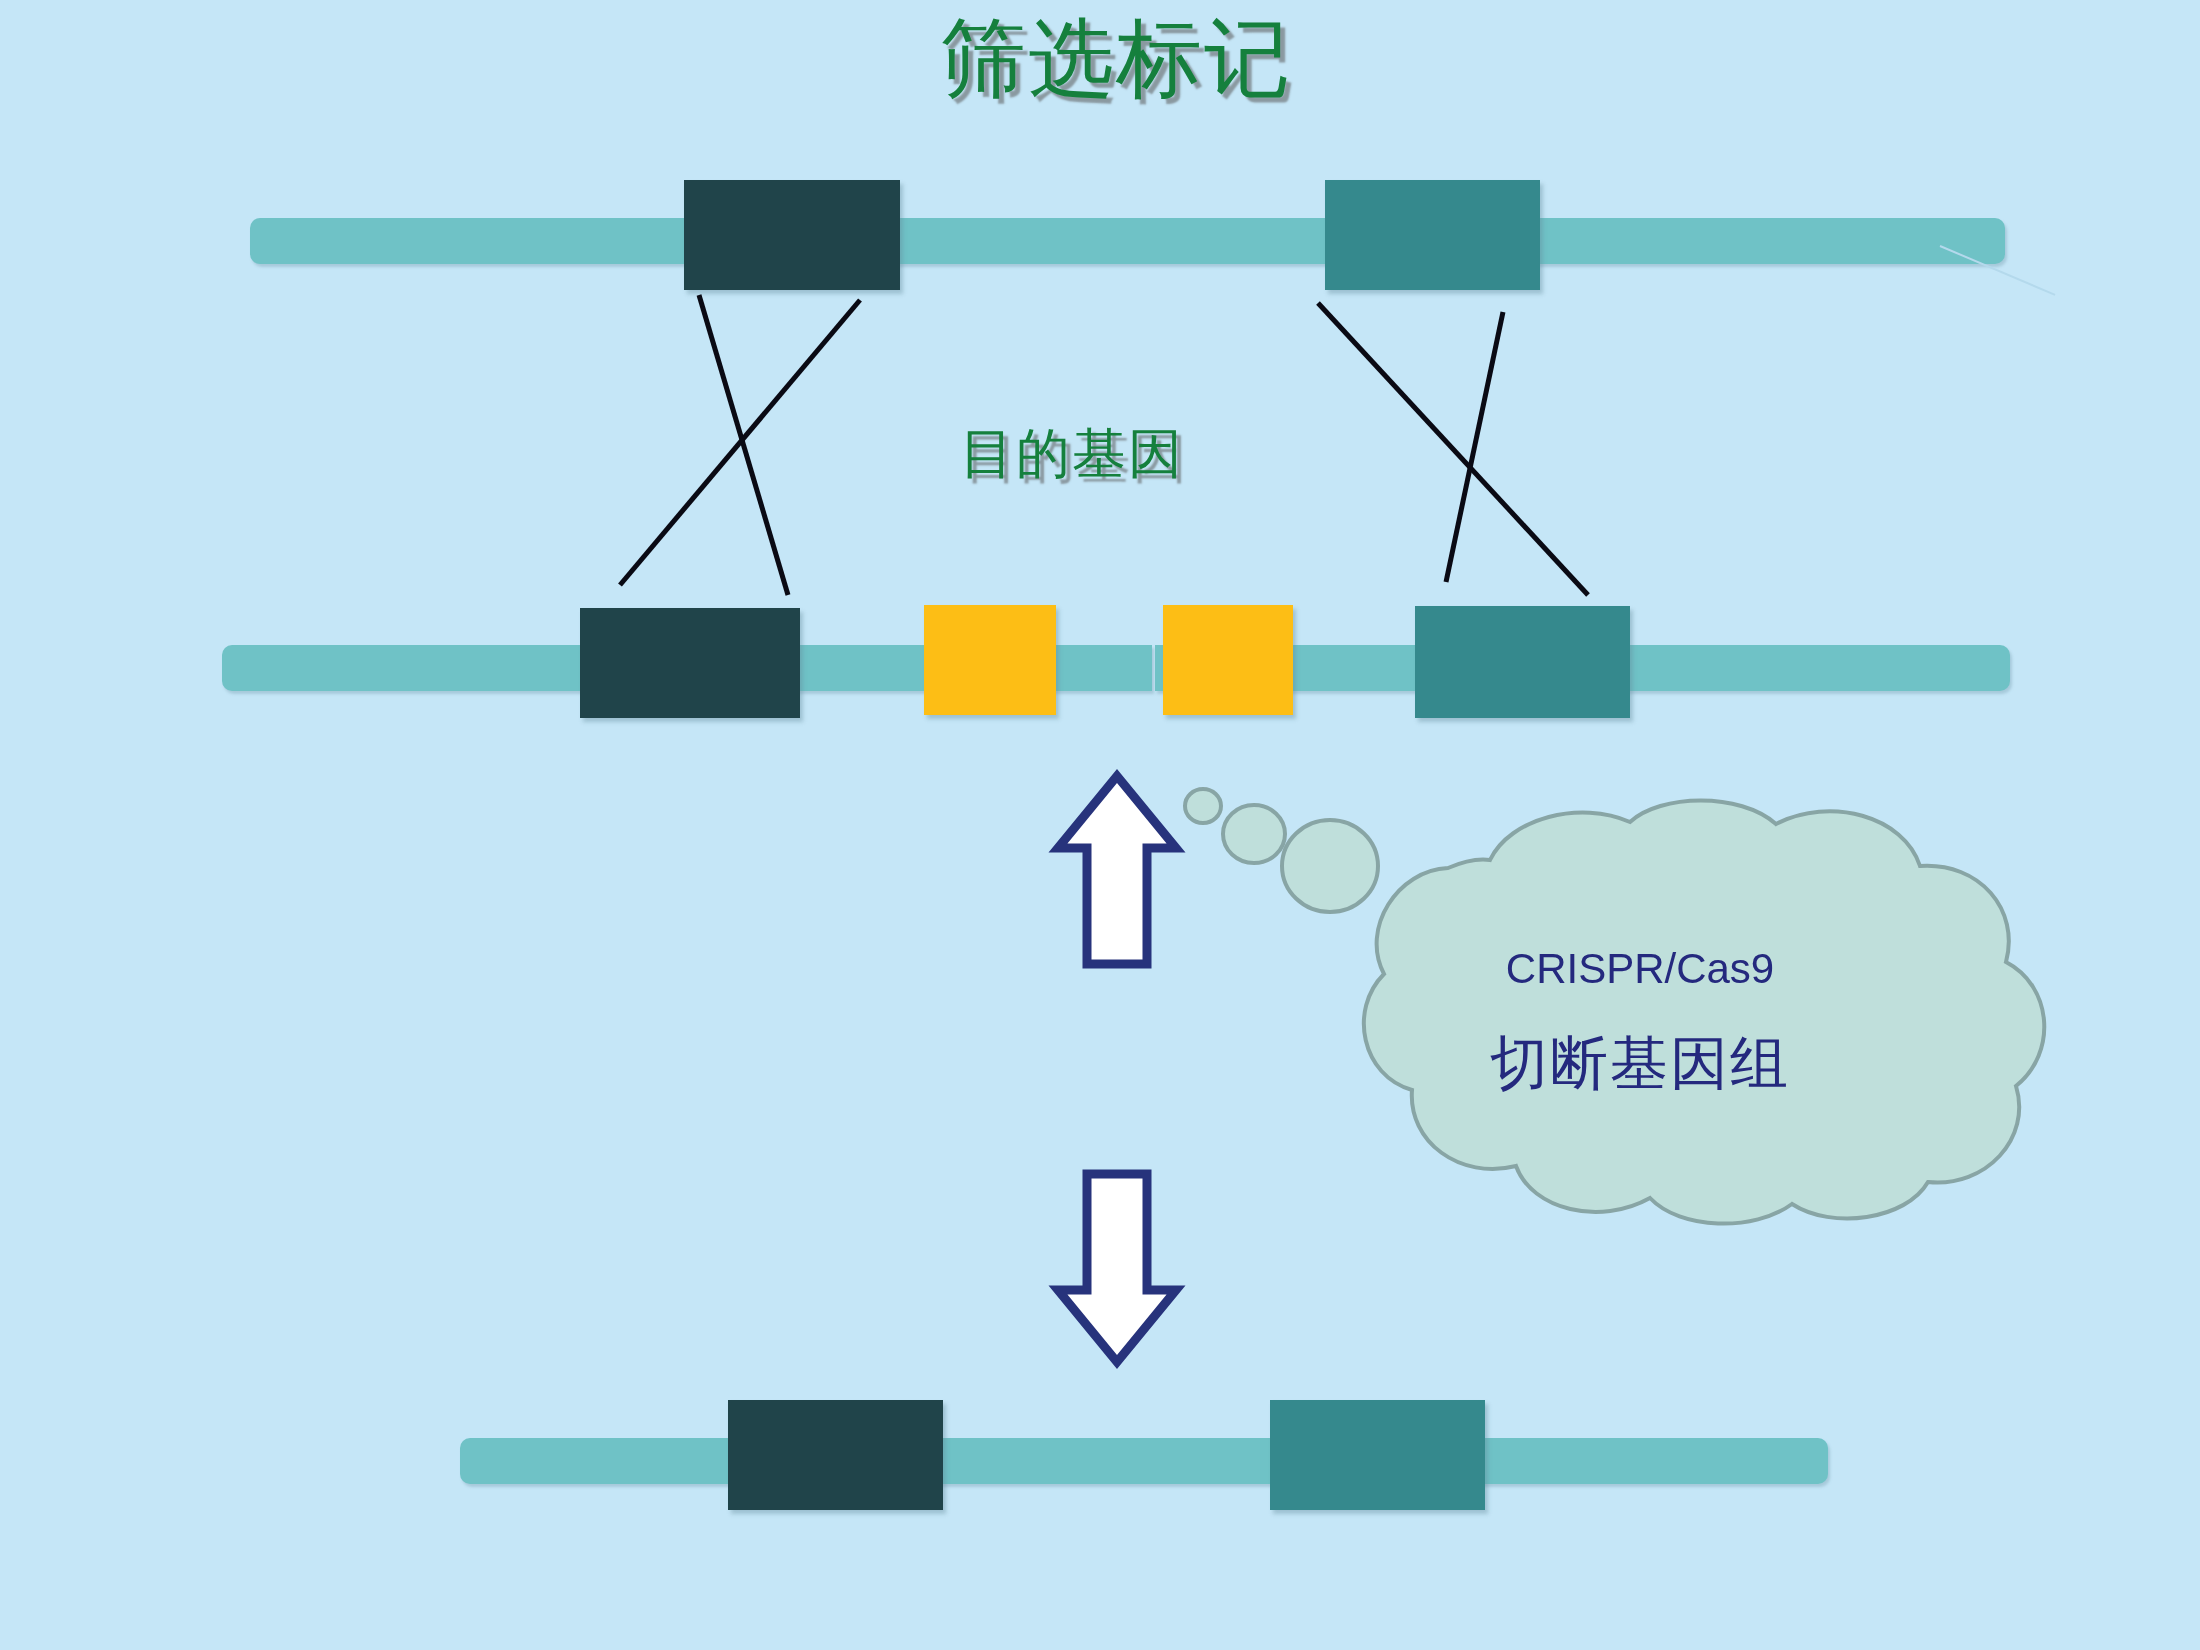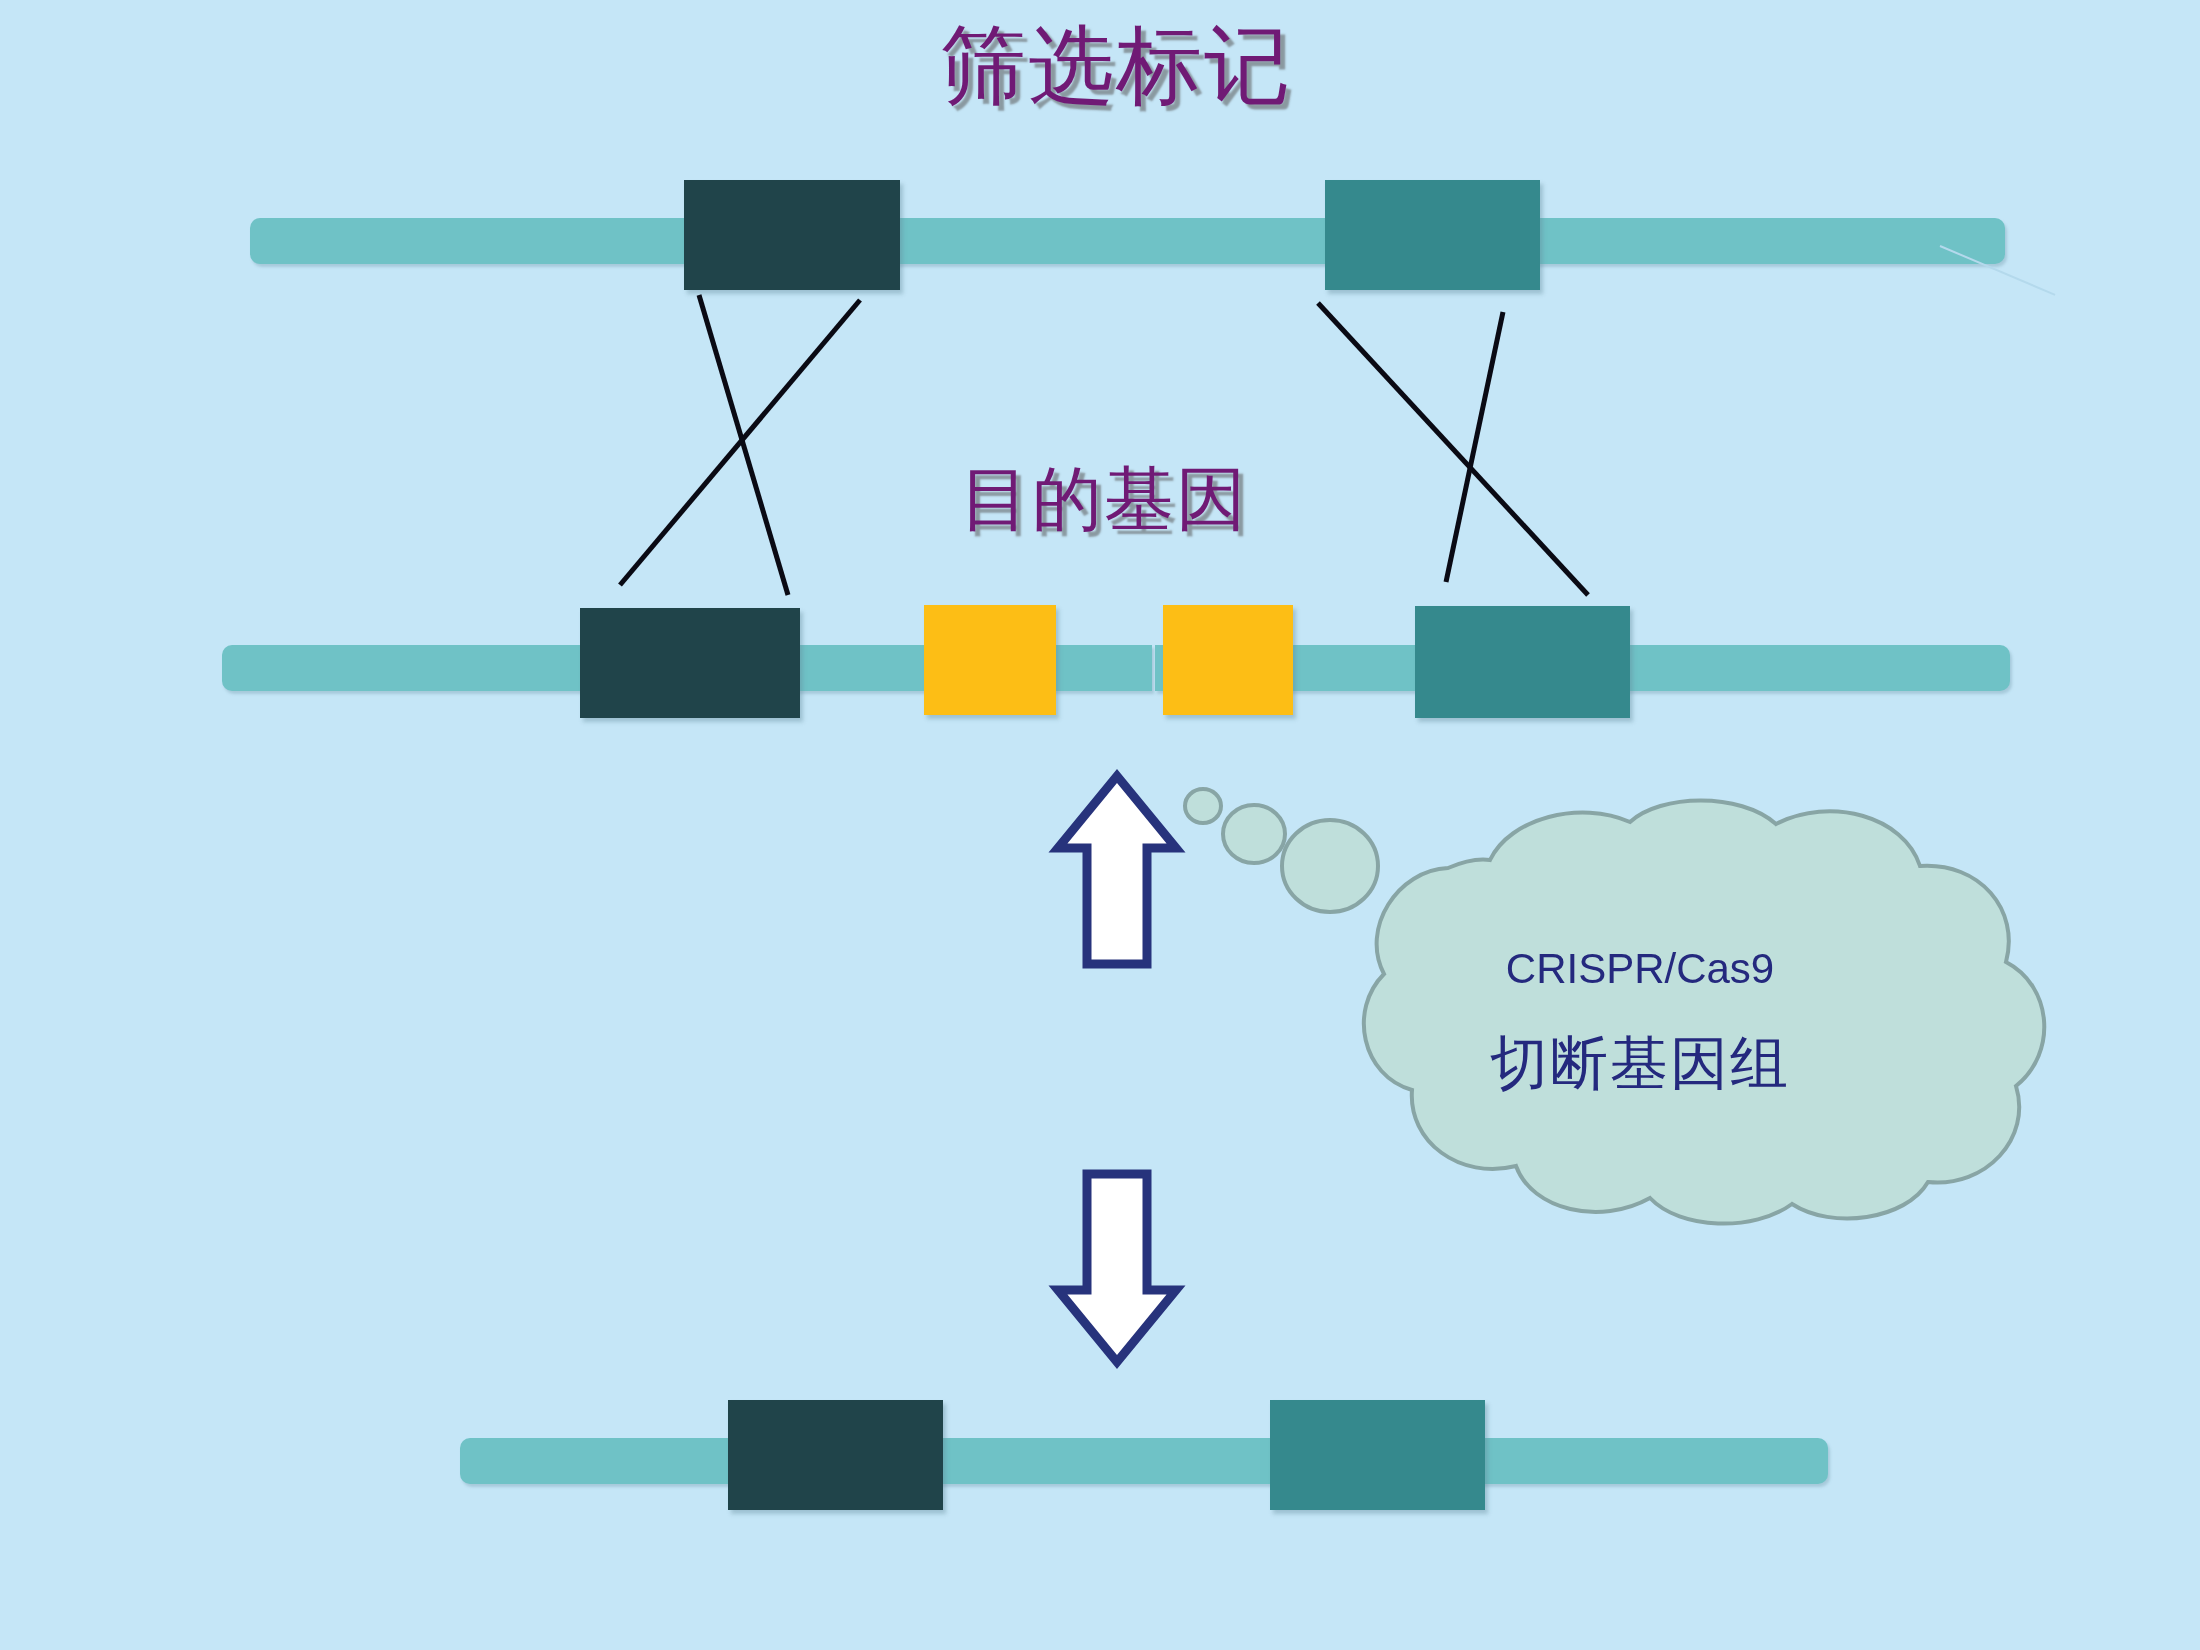--- a/index.html
+++ b/index.html
@@ -12,37 +12,37 @@
     width: 2200px;
     height: 1650px;
     background: #c5e6f7;
     overflow: hidden;
     font-family: "Liberation Sans", sans-serif;
   }
 
   
   .cn-title {
     position: absolute;
-    font-family: Liberation Sans, sans-serif;
+    font-family: Liberation Mono, monospace;
     font-weight: normal;
-    color: #701a75;
+    color: #15803d;
     white-space: nowrap;
     text-shadow: 5px 5px 2px rgba(90,90,90,0.55);
     letter-spacing: 2px;
   }
   #title-selection-marker {
     left: 940px;
     top: 22px;
     font-size: 86px;
     line-height: 1.0;
   }
   #title-target-gene {
     left: 960px;
-    top: 464px;
-    font-size: 70px;
+    top: 431px;
+    font-size: 54px;
     line-height: 1.0;
   }
 
   
   .strand-bar {
     position: absolute;
     height: 46px;
     background: #6fc2c6;
     border-radius: 10px;
     box-shadow: 2px 3px 3px rgba(110,150,165,0.35);

